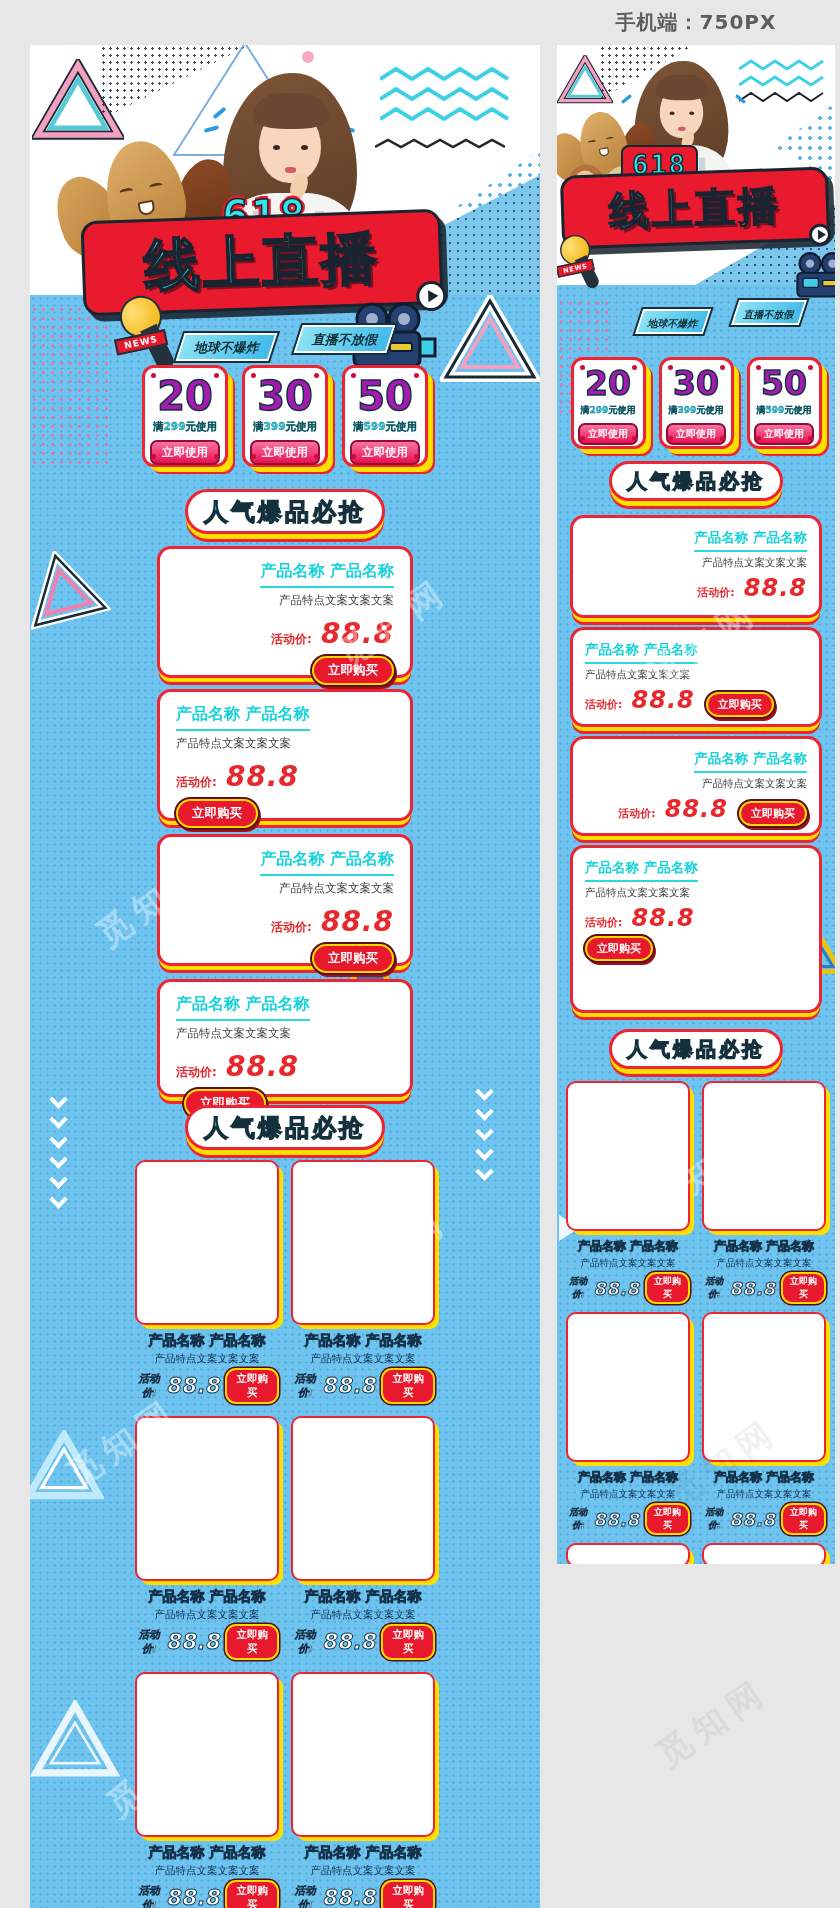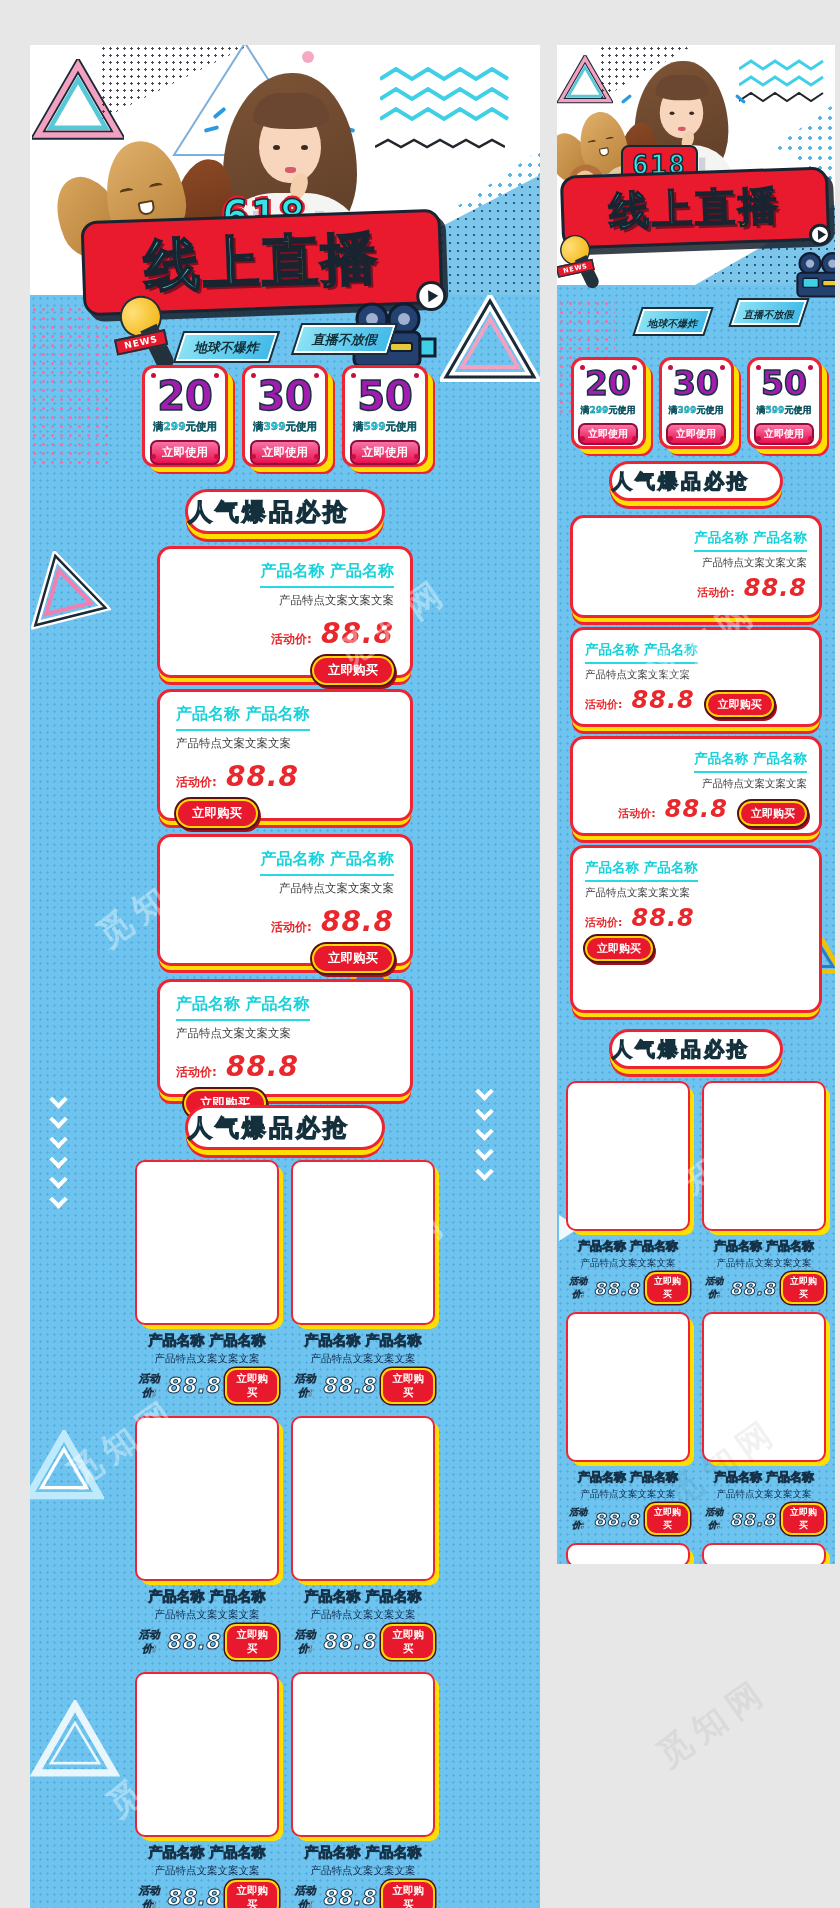--- a/index.html
+++ b/index.html
@@ -151,21 +151,21 @@
   .c-btn { margin-top:6px; background:linear-gradient(180deg,#f873a5,#e9104e); border:2px solid #8f0c3c;
     border-radius:7px; color:#fff; font-weight:800; font-family:inherit; }
   .pc .c-btn { font-size:11.5px; padding:3px 10px; }
   .mb .c-btn { font-size:10px; padding:2px 8px; }
   .cdot { position:absolute; width:5px; height:5px; border-radius:50%; background:#c81040; }
   .cdot.tl{ top:5px; left:6px; } .cdot.tr{ top:5px; right:6px; }
   .cdot.bl{ bottom:5px; left:6px; } .cdot.br{ bottom:5px; right:6px; }
 
   
   .pill { position:relative; z-index:12; margin-left:auto; margin-right:auto; background:#fff;
-    border:3px solid #ee2433; border-radius:26px; display:flex; align-items:center; justify-content:flex-start;
+    border:3px solid #ee2433; border-radius:26px; display:flex; align-items:center; justify-content:center;
     box-shadow:0 6px 0 -1px #ffdf00, 0 9px 0 -1px #ee2433; }
   .pc .pill { width:200px; height:45px; margin-top:22px; }
   .pc .pill.second { margin-top:8px; }
   .mb .pill { width:174px; height:40px; margin-top:12px; }
   .mb .pill.second { margin-top:16px; }
   .pill span { font-weight:900; color:#2fe2e8; -webkit-text-stroke:1.2px #14303c; letter-spacing:3px; white-space:nowrap; }
   .pc .pill span { font-size:24px; }
   .mb .pill span { font-size:20px; }
 
   
@@ -230,20 +230,21 @@
   .pc .g-buy { font-size:10.5px; padding:2px 8px; }
   .mb .g-buy { font-size:9px; padding:1px 6px; }
 
   button { cursor:pointer; }
 </style>
 </head>
 <body>
 
 <div id="page">
 
+  <div class="topbar-label tb-mb">手机端：750PX</div>
 
   <div class="col pc">
 
     <div class="banner">
       <svg class="deco" style="left:2px;top:14px" width="92" height="84" viewBox="0 0 100 90">
         <path d="M50 6 L94 82 L6 82 Z" fill="none" stroke="#1a2a36" stroke-width="10"></path>
         <path d="M50 6 L94 82 L6 82 Z" fill="none" stroke="#f4a0c0" stroke-width="6"></path>
         <path d="M50 22 L80 74 L20 74 Z" fill="none" stroke="#56c8d8" stroke-width="5"></path>
       </svg>
       <div class="deco patch-dark" style="left:70px;top:0;width:150px;height:75px"></div>

